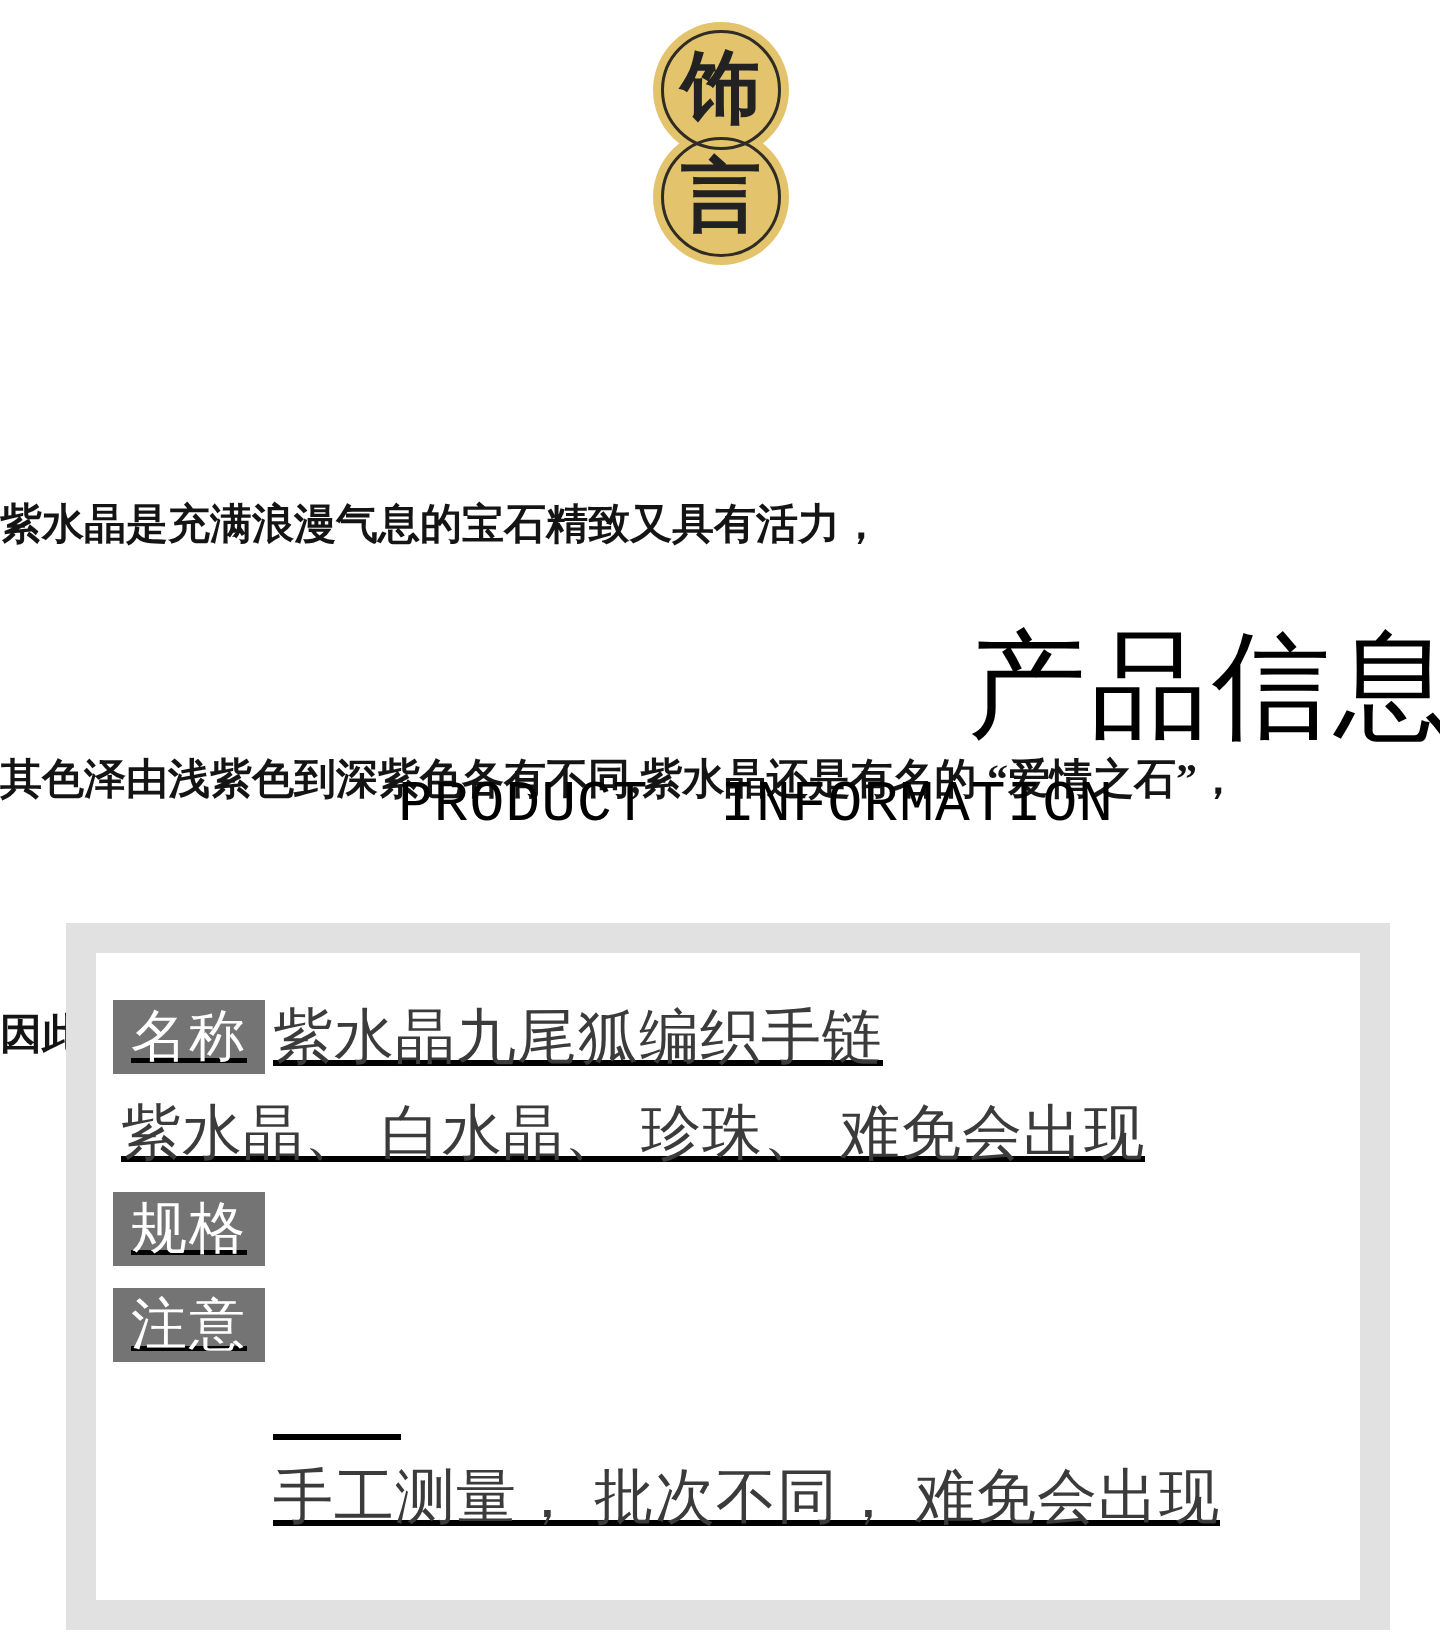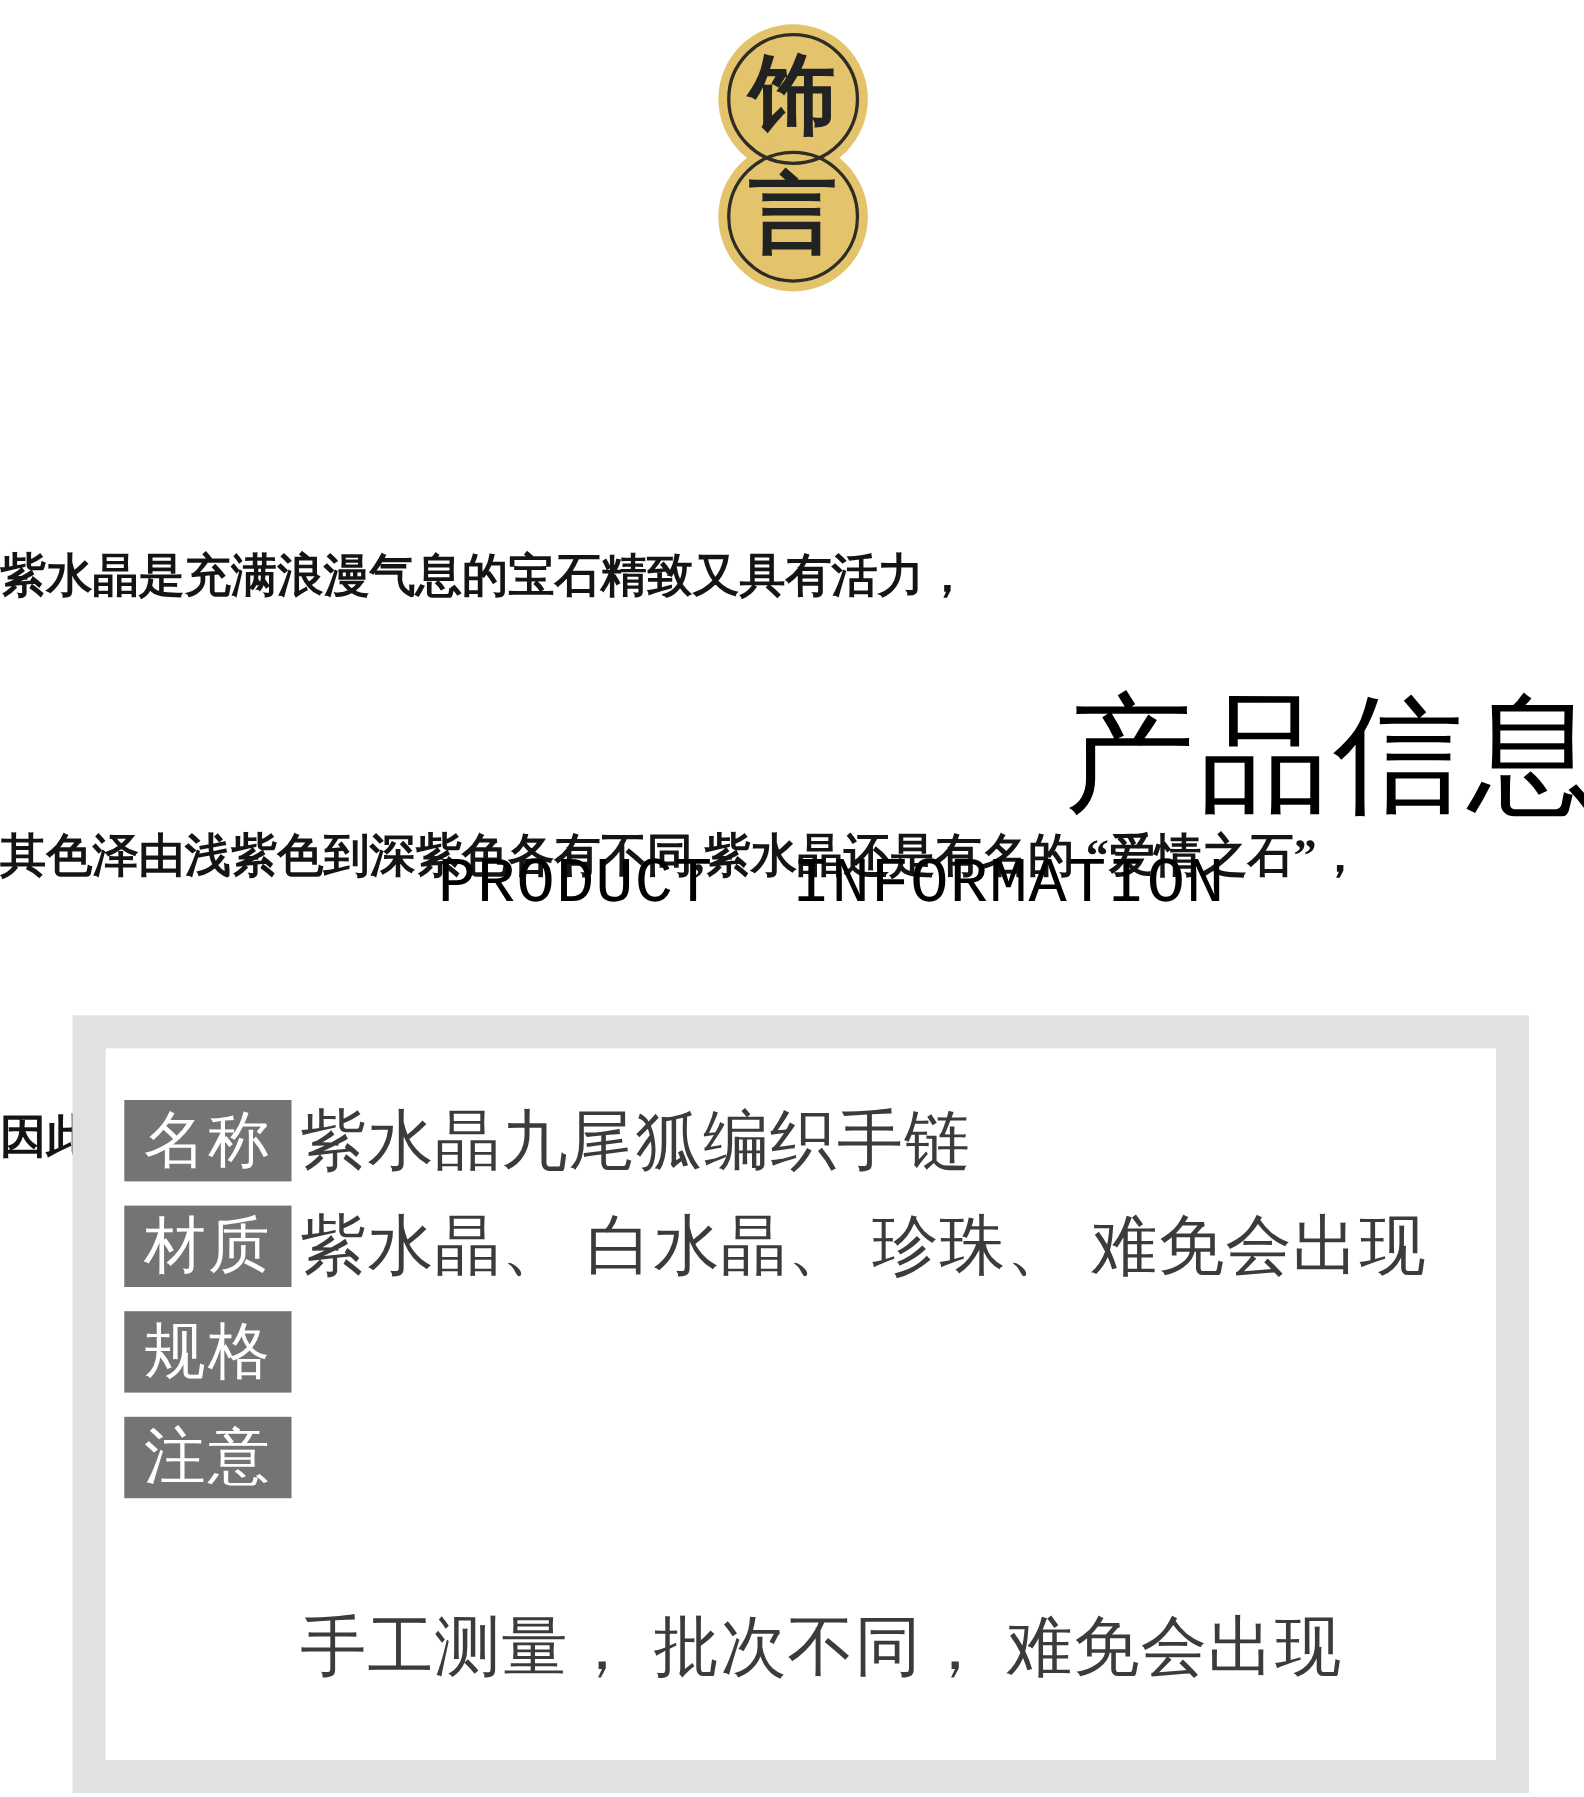--- a/index.html
+++ b/index.html
@@ -62,21 +62,21 @@
     position:absolute; top:770px; left:64px; width:1384px;
     text-align:center;
     font-family:"Liberation Mono","DejaVu Sans Mono",monospace;
     font-size:58px; letter-spacing:1px; line-height:70px;
     color:var(--title-color); white-space:pre;
   }
 
   
   .info-box {
     position:absolute; left:66px; top:923px; width:1324px; height:707px;
-    border:30px solid var(--box-border); background:#ffffff;
+    border:30px solid var(--box-border); background:#ffffff;text-decoration:underline;
   }
   .info-table { padding:47px 0 0 17px; }
   .info-row { display:flex; align-items:flex-start; margin-bottom:22px; }
   .row-label {
     flex:0 0 152px; width:152px; height:74px;
     background:var(--label-bg); color:var(--label-color);
     font-size:56px; letter-spacing:2px;
     display:flex; align-items:center; justify-content:center;
   }
   .row-value {
@@ -109,21 +109,20 @@
 
 <div class="info-box">
   <div class="info-table">
 
     <div class="info-row">
       <div class="row-label">名称</div>
       <div class="row-value">紫水晶九尾狐编织手链</div>
     </div>
 
     <div class="info-row">
-      <div class="row-label">材质</div>
       <div class="row-value">紫水晶、 白水晶、 珍珠、 难免会出现</div>
     </div>
 
     <div class="info-row">
       <div class="row-label">规格</div>
     </div>
 
 
     <div class="info-row note">
       <div class="row-label">注意</div>

